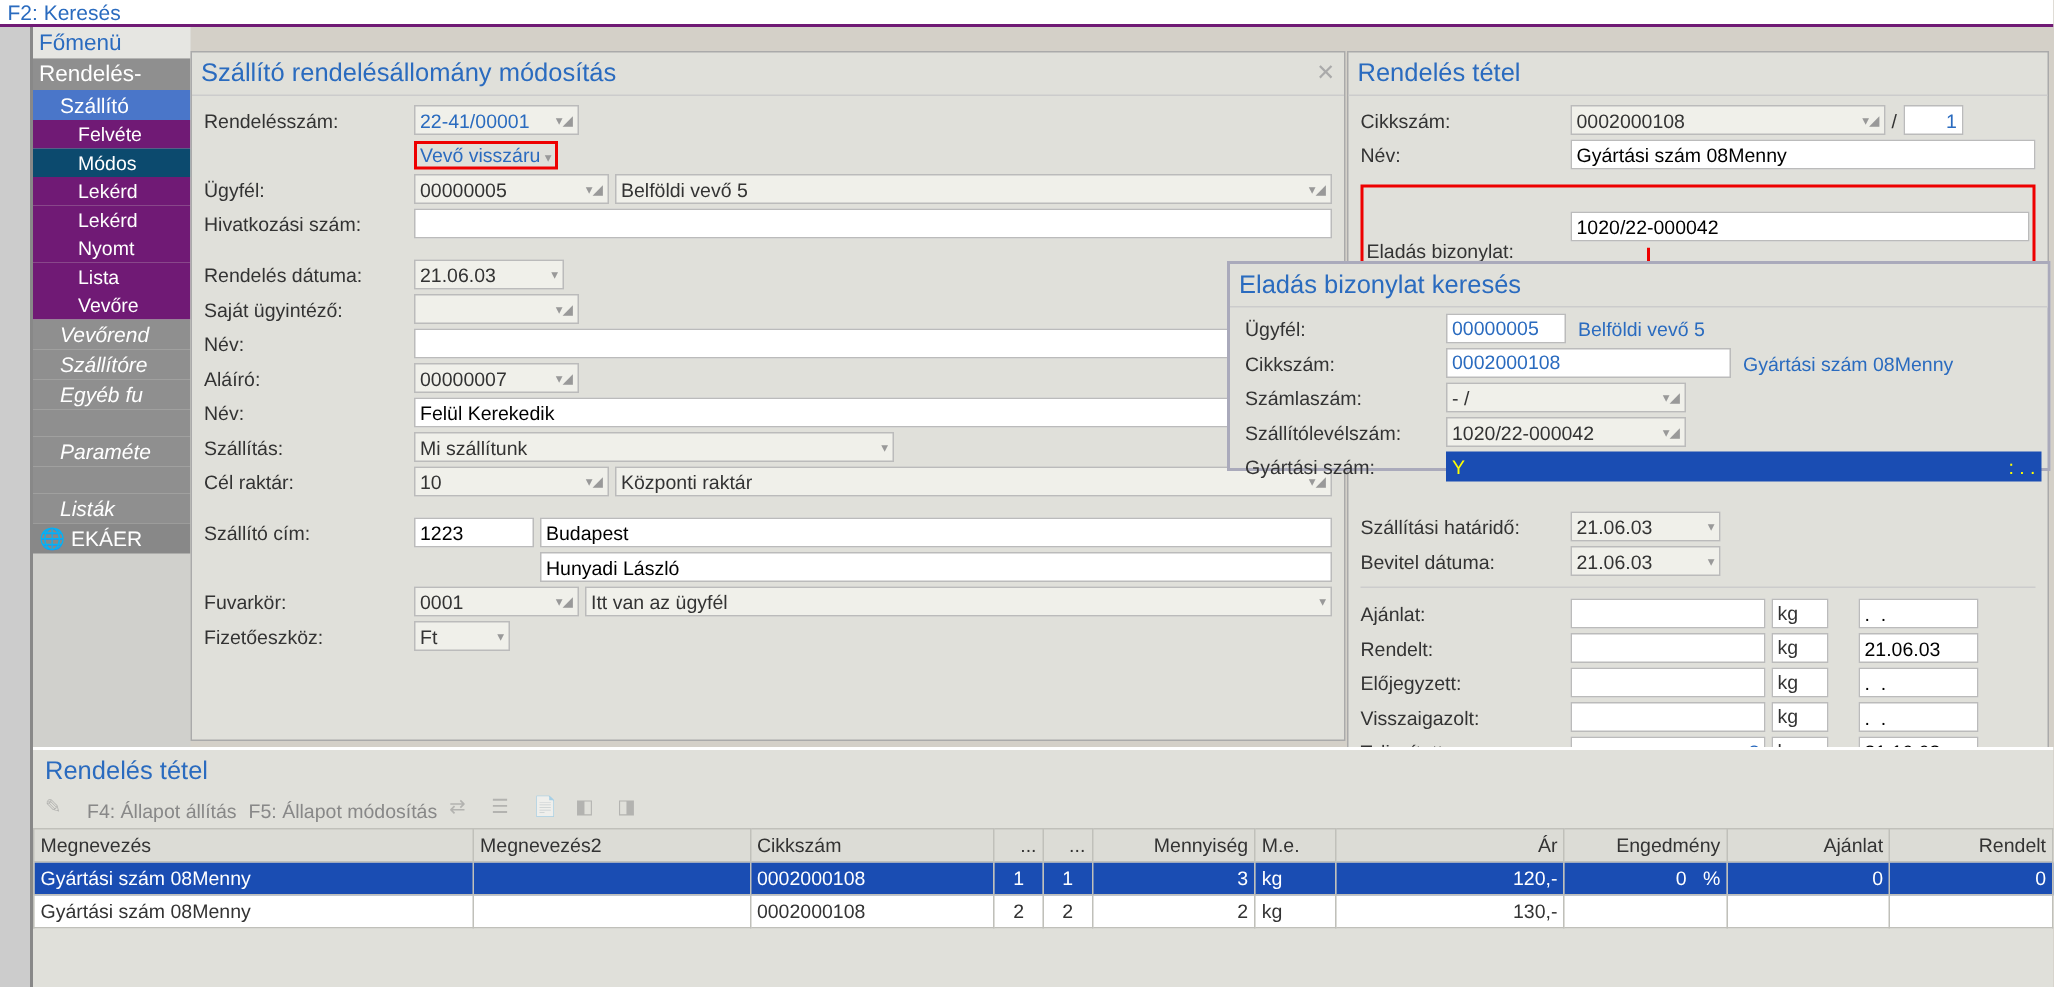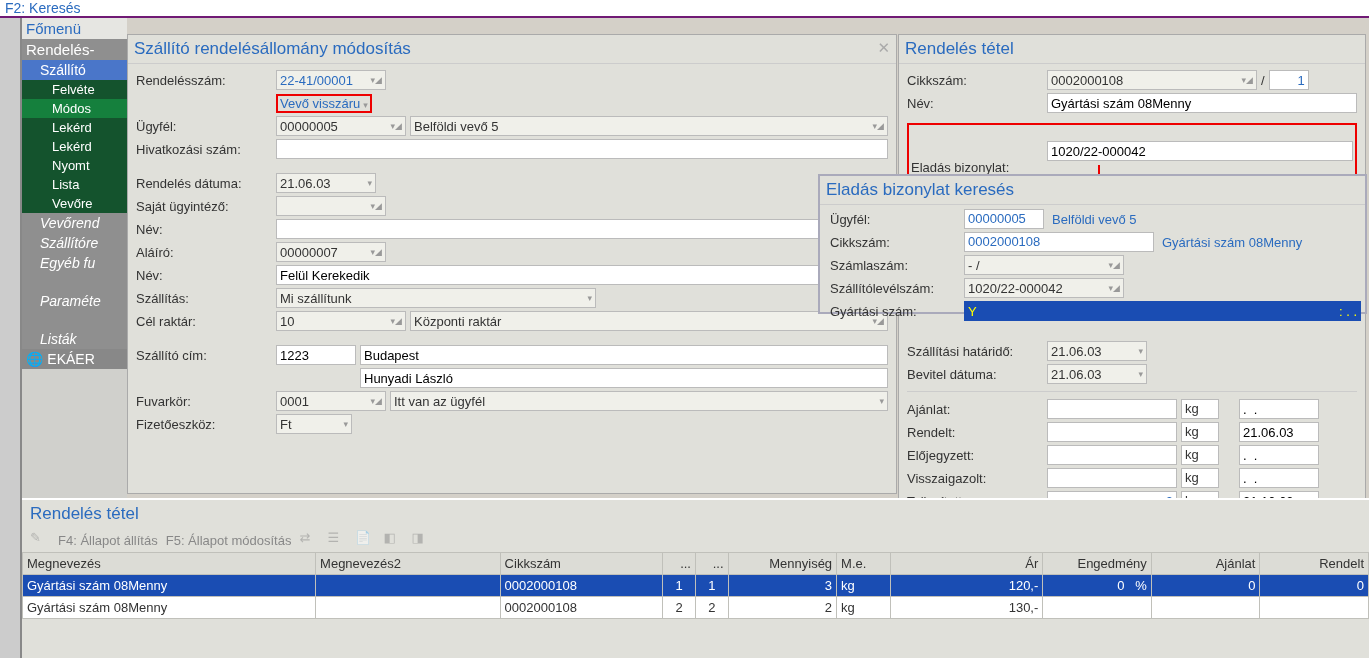--- a/index.html
+++ b/index.html
@@ -6,21 +6,21 @@
 body { background:#d4d0c8; width:1369px; height:658px; overflow:hidden; position:relative; font-size:13px; color:#333;}
 .top-bar { height:18px; background:#fff; border-bottom:2px solid #701a75; padding-left:5px; color:#2a6bbf; font-size:14px;}
 
 
 .side-strip { position:absolute; left:0; top:18px; width:22px; height:640px; background:#ccc; border-right:2px solid #888;}
 .sidebar { position:absolute; left:22px; top:18px; width:105px; height:480px; background:#d0d0cc;}
 .tree-item { padding:2px 4px; font-size:14px; color:#2a6bbf; white-space:nowrap; overflow:hidden;}
 .tree-top    { background:#e6e6e2; font-size:15px;}
 .tree-sel-dk { background:#8f8f8f; color:#fff; font-size:15px;}
 .tree-sel-bl { background:#4a76c9; color:#fff; padding-left:18px;}
-.tree-sub    { padding-left:30px; background:#14532d; color:#fff; font-size:13px;}
+.tree-sub    { padding-left:30px; background:#701a75; color:#fff; font-size:13px;}
 .tree-mid    { padding-left:18px; background:#8f8f8f; color:#fff;font-style:italic;}
 .tree-ekaer  { background:#888; color:#fff; font-size:14px; padding-left:4px;}
 
 
 .panel { position:absolute; background:#e0e0da; border:1px solid #aaa;}
 .panel-title { color:#2a6bbf; font-size:17px; padding:4px 6px; border-bottom:1px solid #ccc; position:relative;}
 .panel-close { position:absolute; right:6px; top:4px; color:#aaa; font-size:15px;}
 .panel-body { padding:4px 8px; font-size:13px;}
 .frow { display:flex; align-items:center; margin:1px 0; height:22px;}
 .flabel { width:140px; color:#333;}
@@ -58,21 +58,21 @@
 
 <div class="top-bar">F2: Keresés</div>
 
 <div class="side-strip"></div>
 
 <div class="sidebar">
   <div class="tree-item tree-top">Főmenü</div>
   <div class="tree-item tree-sel-dk">Rendelés-</div>
   <div class="tree-item tree-sel-bl">Szállító</div>
   <div class="tree-item tree-sub">Felvéte</div>
-  <div class="tree-item tree-sub" style="background:#15803d;">Módos</div>
+  <div class="tree-item tree-sub" style="background:#0c4a6e;">Módos</div>
   <div class="tree-item tree-sub">Lekérd</div>
   <div class="tree-item tree-sub">Lekérd</div>
   <div class="tree-item tree-sub">Nyomt</div>
   <div class="tree-item tree-sub">Lista</div>
   <div class="tree-item tree-sub">Vevőre</div>
   <div class="tree-item tree-mid">Vevőrend</div>
   <div class="tree-item tree-mid">Szállítóre</div>
   <div class="tree-item tree-mid">Egyéb fu</div>
   <div style="height:18px;background:#8f8f8f;"></div>
   <div class="tree-item tree-mid">Paraméte</div>
@@ -180,21 +180,21 @@
           <span>0001</span>
           <span class="dd-ico">▾◢</span>
         </span>
       <span class="fdrop" style="flex:1;margin-left:4px;">
           <span>Itt van az ügyfél</span>
           <span class="dd-ico">▾</span>
         </span>
     </div>
     <div class="frow">
       <span class="flabel">Fizetőeszköz:</span>
-      <span class="fdrop" style="width:76px;gap:16px;">
+      <span class="fdrop" style="width:64px;gap:16px;">
           <span>Ft</span>
           <span class="dd-ico">▾</span>
         </span>
     </div>
   </div>
 </div>
 
 <div class="panel" style="left:898px; top:34px; right:2px; width:468px; height:508px;">
   <div class="panel-title">Rendelés tétel</div>
   <div class="panel-body">

